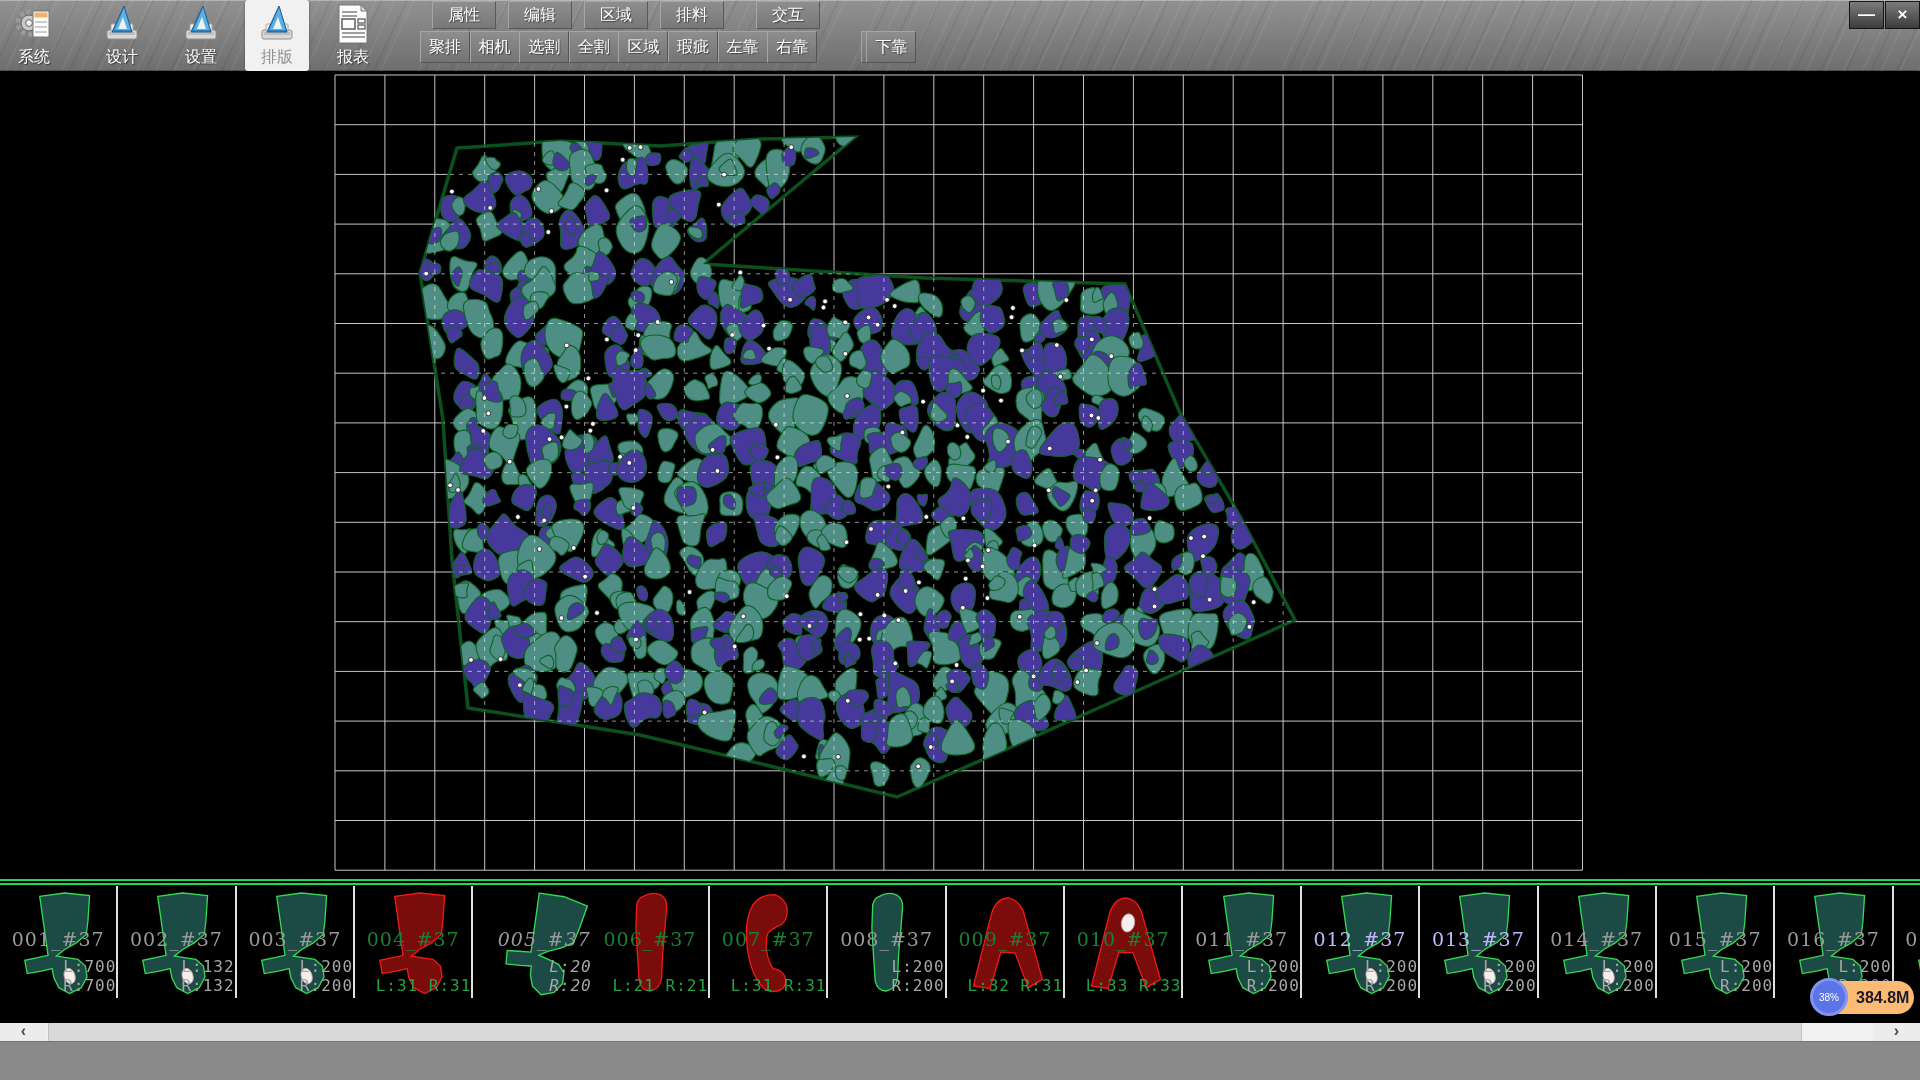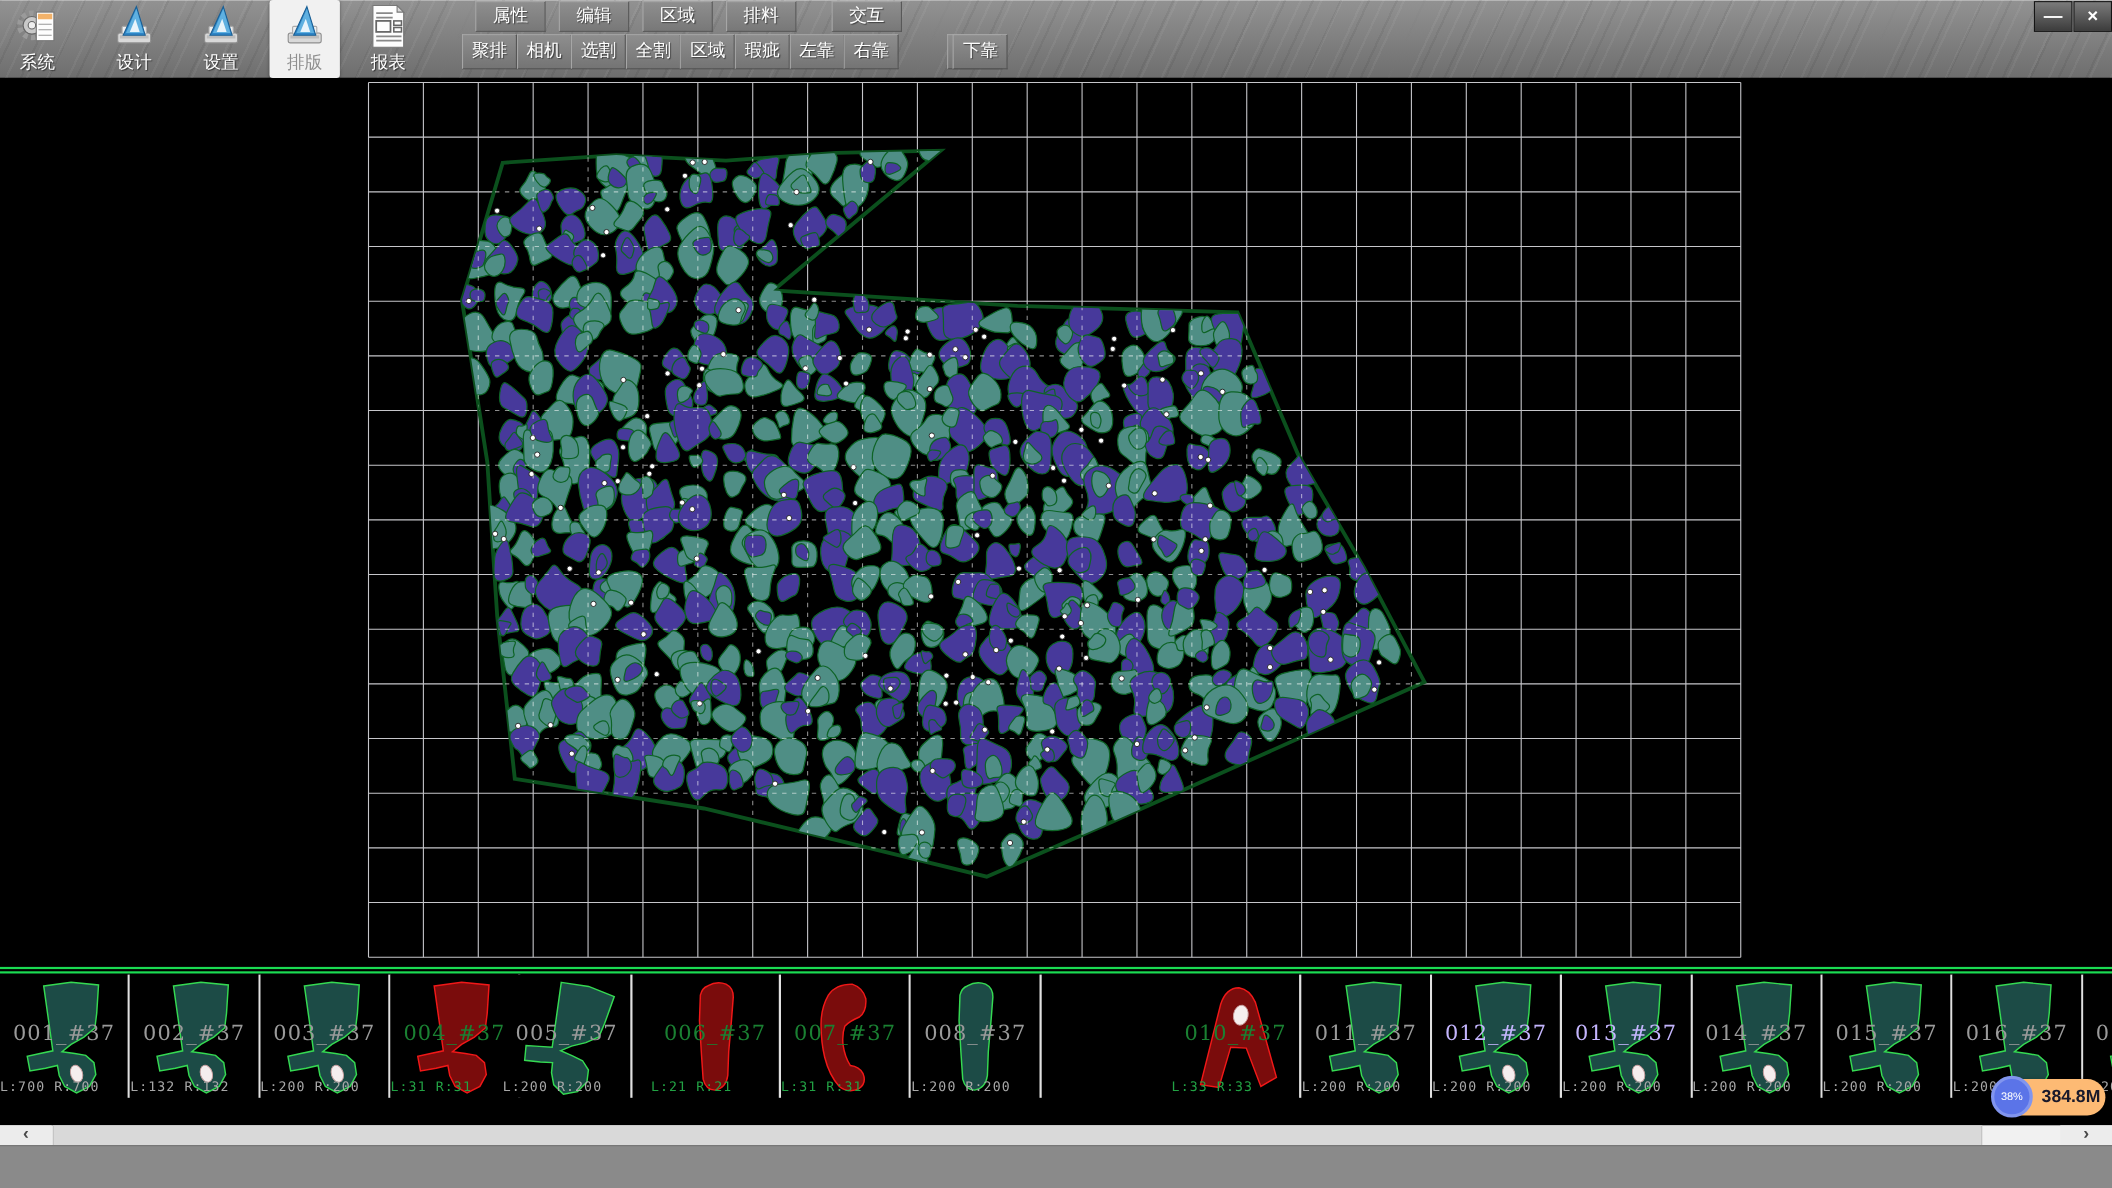--- a/index.html
+++ b/index.html
@@ -35,22 +35,22 @@
   
   #main-canvas{position:absolute;left:0;top:71px;}
 
   
   .strip{position:absolute;left:0;top:879px;width:1920px;height:126px;background:#000;}
   .strip .gline{position:absolute;left:0;width:100%;height:2px;}
   .cell{position:absolute;top:7px;height:112px;background:#000;overflow:hidden;cursor:pointer;}
   .cell .shape{position:absolute;left:2px;top:2px;}
   .cell .clabel{position:absolute;left:0;right:0;top:42px;text-align:center;
     font-family:"DejaVu Serif",serif;font-size:19px;letter-spacing:1px;}
-  .cell .clr{position:absolute;left:0;right:0;bottom:3px;text-align:left;
-    font-family:"DejaVu Sans Mono",monospace;font-size:12px;letter-spacing:1px;}
+  .cell .clr{position:absolute;left:0;right:0;bottom:3px;text-align:right;
+    font-family:"DejaVu Sans Mono",monospace;font-size:16px;letter-spacing:1px;}
 
   
   .hscroll{position:absolute;left:0;top:1023px;width:1920px;height:18px;background:#f1f1f1;}
   .hs-btn{position:absolute;top:0;width:47px;height:18px;background:#ececec;color:#4a4a4a;
     font-size:16px;font-weight:bold;text-align:center;line-height:16px;cursor:pointer;}
   .hs-thumb{position:absolute;top:0;left:48px;width:1752px;height:18px;background:#d9d9d9;
     border-left:1px solid #c2c2c2;border-right:1px solid #c2c2c2;cursor:grab;}
   .statusbar{position:absolute;left:0;top:1041px;width:1920px;height:39px;background:#8a8a8a;
     border-top:1px solid #767676;}
 
@@ -1142,21 +1142,21 @@
       </div>
       <div class="cell" style="left: 355px; width: 116.35px; border-right: 2px solid rgb(224, 224, 224);">
         <svg class="shape" width="112" height="108" viewBox="0 0 100 130" preserveAspectRatio="xMidYMid meet">
           <g>
             <path d="M28,10 L58,6 L88,9 L86,40 L84,56 L72,66 L58,74 L48,82 L62,84 L74,86 L83,94 L85,107 L78,120 L64,127 L51,120 L45,108 L43,97 L30,100 L13,103 L10,87 L24,84 L38,81 Z" fill="#7a0c0c" stroke="#f01818" stroke-width="1.6"></path>
           </g>
         </svg>
         <div class="clabel" style="color:#1a8032">004_#37</div>
         <div class="clr" style="color:#22a244">L:31 R:31</div>
       </div>
-      <div class="cell" style="left: 457px; width: 116.35px; border-right: 2px solid rgb(224, 224, 224);">
+      <div class="cell" style="left: 486px; width: 116.35px; border-right: 2px solid rgb(224, 224, 224); font-style: italic;">
         <svg class="shape" width="112" height="108" viewBox="0 0 100 130" preserveAspectRatio="xMidYMid meet">
           <g transform="rotate(16 50 66)">
             <path d="M28,10 L58,6 L88,9 L86,40 L84,56 L72,66 L58,74 L48,82 L62,84 L74,86 L83,94 L85,107 L78,120 L64,127 L51,120 L45,108 L43,97 L30,100 L13,103 L10,87 L24,84 L38,81 Z" fill="#1c4b46" stroke="#35d952" stroke-width="1.6"></path>
           </g>
         </svg>
         <div class="clabel" style="color:#9a9a9a">005_#37</div>
         <div class="clr" style="color:#a8a8a8">L:200 R:200</div>
       </div>
       <div class="cell" style="left: 591.8px; width: 116.35px; border-right: 2px solid rgb(224, 224, 224);">
         <svg class="shape" width="112" height="108" viewBox="0 0 100 130" preserveAspectRatio="xMidYMid meet">
@@ -1177,20 +1177,29 @@
         <div class="clr" style="color:#22a244">L:31 R:31</div>
       </div>
       <div class="cell" style="left: 828.4px; width: 116.35px; border-right: 2px solid rgb(224, 224, 224);">
         <svg class="shape" width="112" height="108" viewBox="0 0 100 130" preserveAspectRatio="xMidYMid meet">
           <g>
             <path d="M42,10 Q52,4 62,8 Q70,12 70,22 L68,48 L65,82 L64,108 Q62,122 50,124 Q40,124 37,112 L35,82 L33,48 L34,20 Q36,12 42,10 Z" fill="#1c4b46" stroke="#35d952" stroke-width="1.6"></path>
           </g>
         </svg>
         <div class="clabel" style="color:#9a9a9a">008_#37</div>
         <div class="clr" style="color:#a8a8a8">L:200 R:200</div>
+      </div>
+      <div class="cell" style="left: 946.8px; width: 116.35px; border-right: 2px solid rgb(224, 224, 224);">
+        <svg class="shape" width="112" height="108" viewBox="0 0 100 130" preserveAspectRatio="xMidYMid meet">
+          <g>
+            <path d="M12,118 L34,30 Q40,12 54,12 Q66,14 72,28 L95,110 L78,120 L62,78 L45,77 L32,121 Z" fill="#7a0c0c" stroke="#f01818" stroke-width="1.6"></path>
+          </g>
+        </svg>
+        <div class="clabel" style="color:#1a8032">009_#37</div>
+        <div class="clr" style="color:#22a244">L:32 R:31</div>
       </div>
       <div class="cell" style="left: 1065.1px; width: 116.35px; border-right: 2px solid rgb(224, 224, 224);">
         <svg class="shape" width="112" height="108" viewBox="0 0 100 130" preserveAspectRatio="xMidYMid meet">
           <g>
             <path d="M12,118 L34,30 Q40,12 54,12 Q66,14 72,28 L95,110 L78,120 L62,78 L45,77 L32,121 Z" fill="#7a0c0c" stroke="#f01818" stroke-width="1.6"></path>
             <ellipse cx="56" cy="42" rx="8" ry="11" transform="rotate(10 56 42)" fill="#f5eeee" stroke="#c9a0a0" stroke-width="1"></ellipse>
           </g>
         </svg>
         <div class="clabel" style="color:#1a8032">010_#37</div>
         <div class="clr" style="color:#22a244">L:33 R:33</div>

